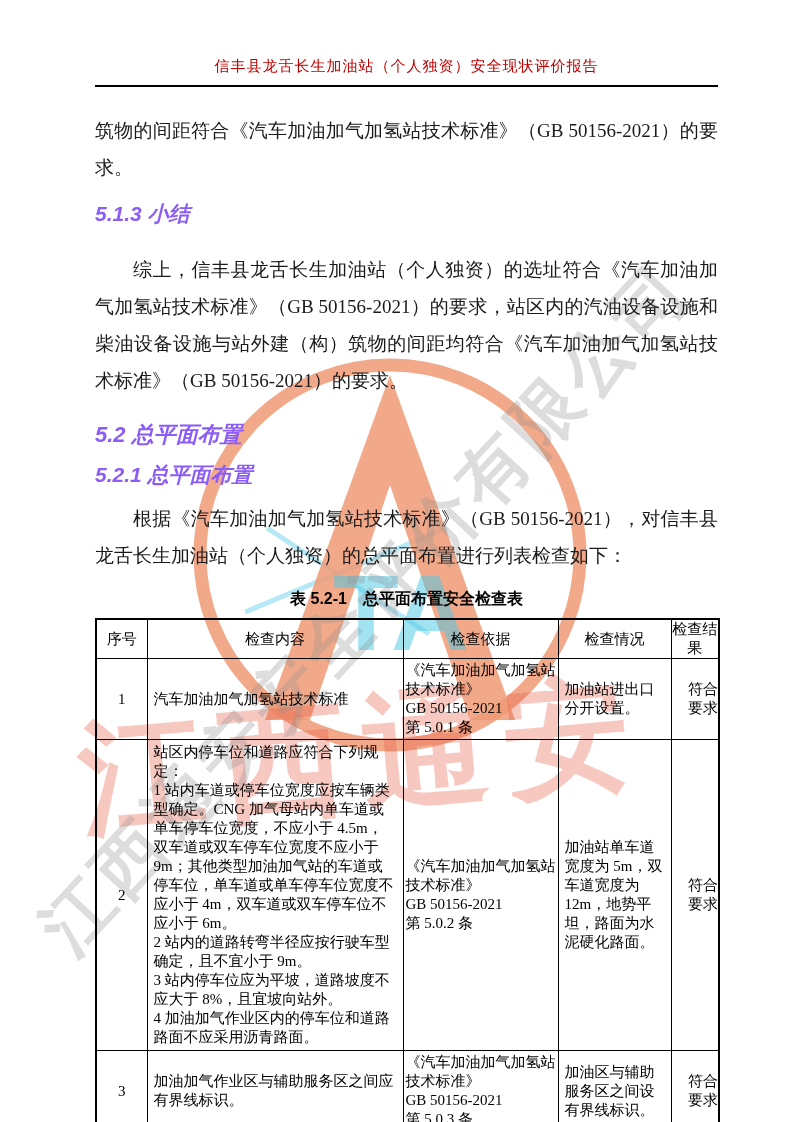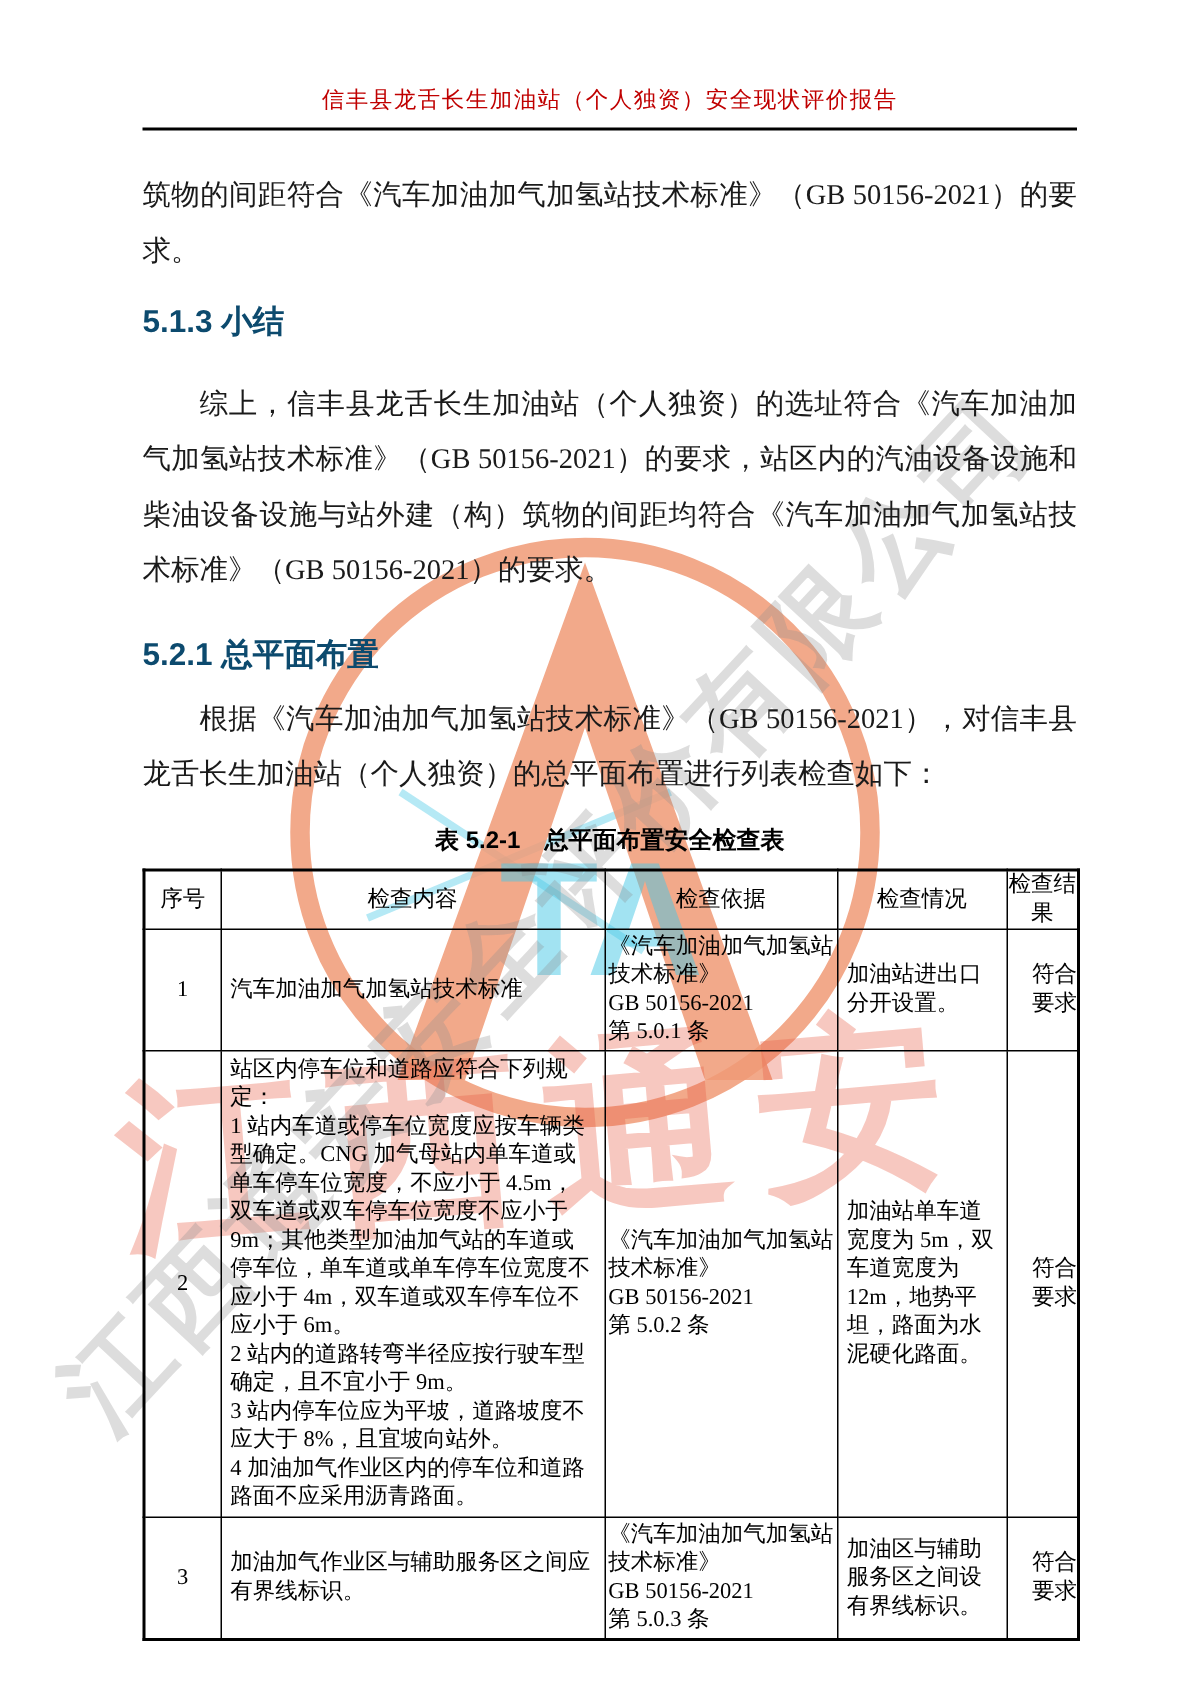--- a/index.html
+++ b/index.html
@@ -53,26 +53,27 @@
     width: 623px;
     font-size: 19px;
     line-height: 37px;
     text-align: justify;
   }
   .p-first { margin-top: 25px; }
   .indent { text-indent: 2em; }
 
   h2.h-sec, h3.h-sub {
     font-family: "Liberation Sans", "DejaVu Sans", sans-serif;
-    color: #0c4a6e;
+    color: #8b5cf6;
+    font-style: italic;
   }
   .h-513 { margin-top: 14px; font-size: 21px; }
   .p-513 { margin-top: 23px; }
   .h-52  { margin-top: 21px; font-size: 22px; }
-  .h-521 { margin-top: 23px; font-size: 21px; }
+  .h-521 { margin-top: 11px; font-size: 21px; }
   .p-521 { margin-top: 11px; }
 
   .tbl-caption {
     width: 623px;
     margin-top: 15px;
     text-align: center;
     font-family: "Liberation Sans", "DejaVu Sans", sans-serif;
     font-weight: bold;
     font-size: 16px;
     color: #000;
@@ -128,20 +129,21 @@
   <div class="content">
 
     <div class="doc-header">信丰县龙舌长生加油站（个人独资）安全现状评价报告</div>
 
     <p class="p-body p-first">筑物的间距符合《汽车加油加气加氢站技术标准》（GB 50156-2021）的要求。</p>
 
     <h2 class="h-sec h-513">5.1.3 小结</h2>
 
     <p class="p-body p-513 indent">综上，信丰县龙舌长生加油站（个人独资）的选址符合《汽车加油加气加氢站技术标准》（GB 50156-2021）的要求，站区内的汽油设备设施和柴油设备设施与站外建（构）筑物的间距均符合《汽车加油加气加氢站技术标准》（GB 50156-2021）的要求。</p>
 
+    <h2 class="h-sec h-52">5.2 总平面布置</h2>
 
     <h3 class="h-sub h-521">5.2.1 总平面布置</h3>
 
     <p class="p-body p-521 indent">根据《汽车加油加气加氢站技术标准》（GB 50156-2021），对信丰县龙舌长生加油站（个人独资）的总平面布置进行列表检查如下：</p>
 
     <div class="tbl-caption">表 5.2-1　总平面布置安全检查表</div>
 
     <table class="check">
       <colgroup>
         <col style="width:51px">

